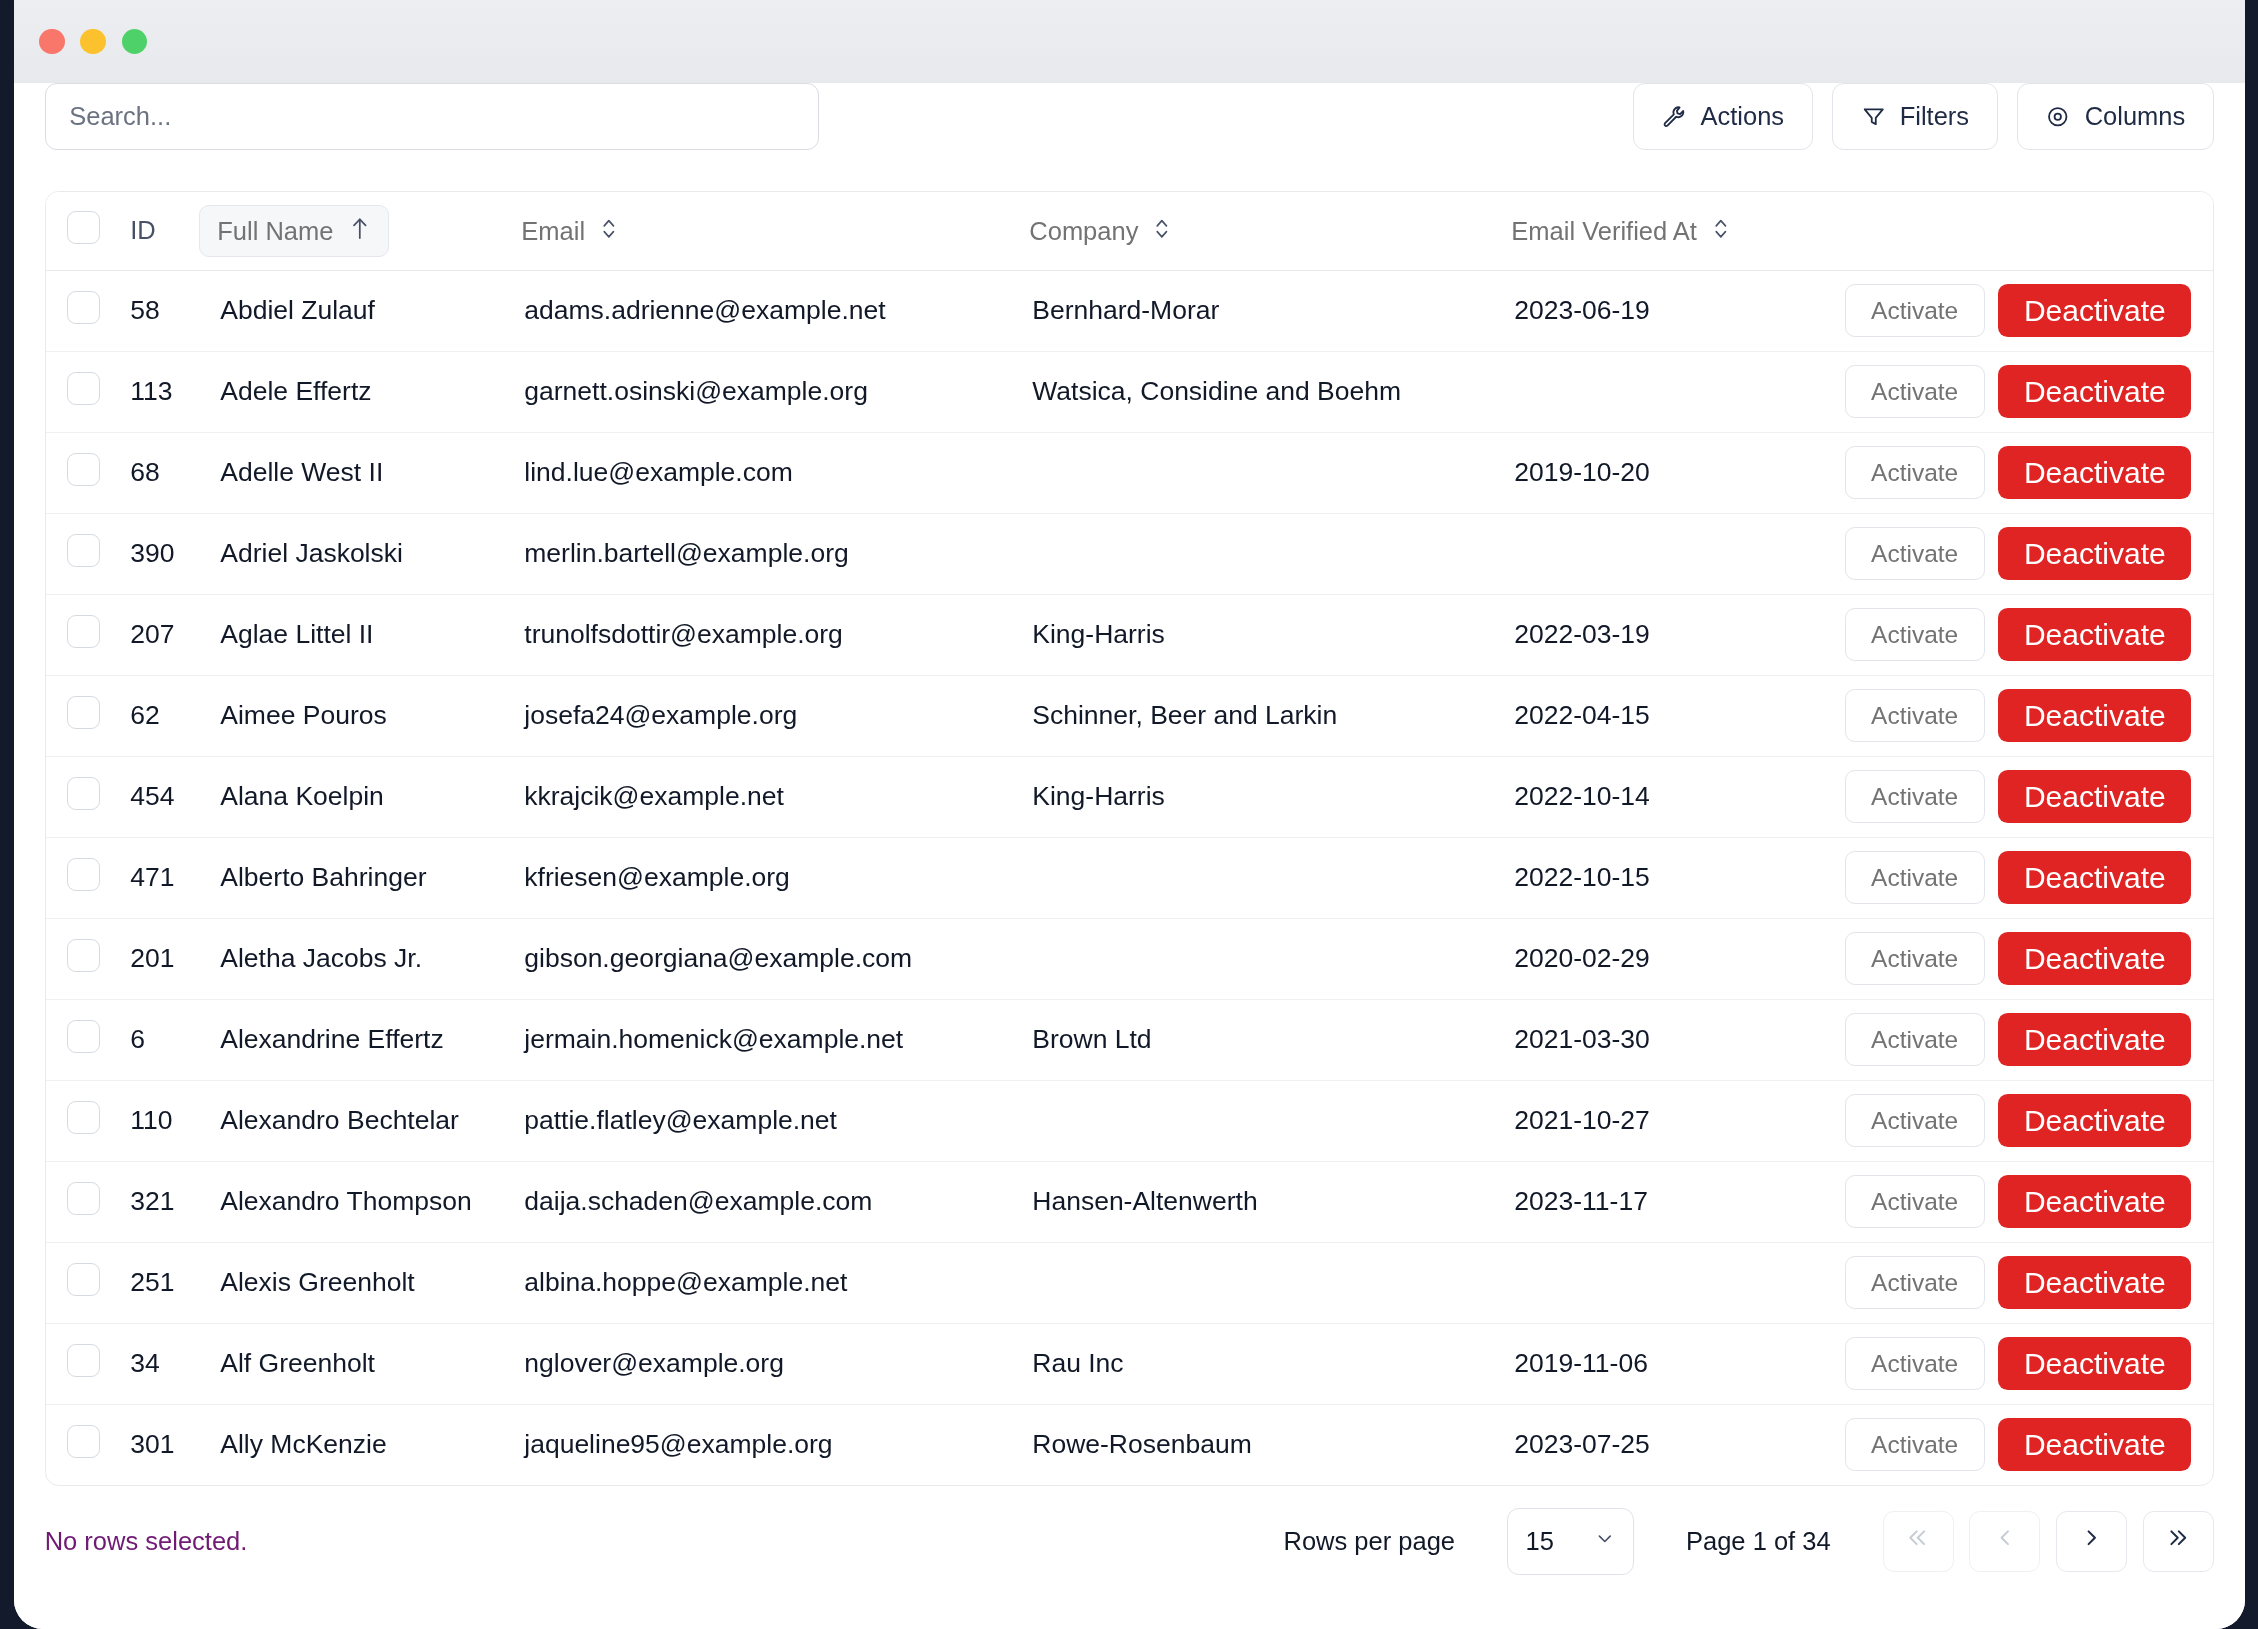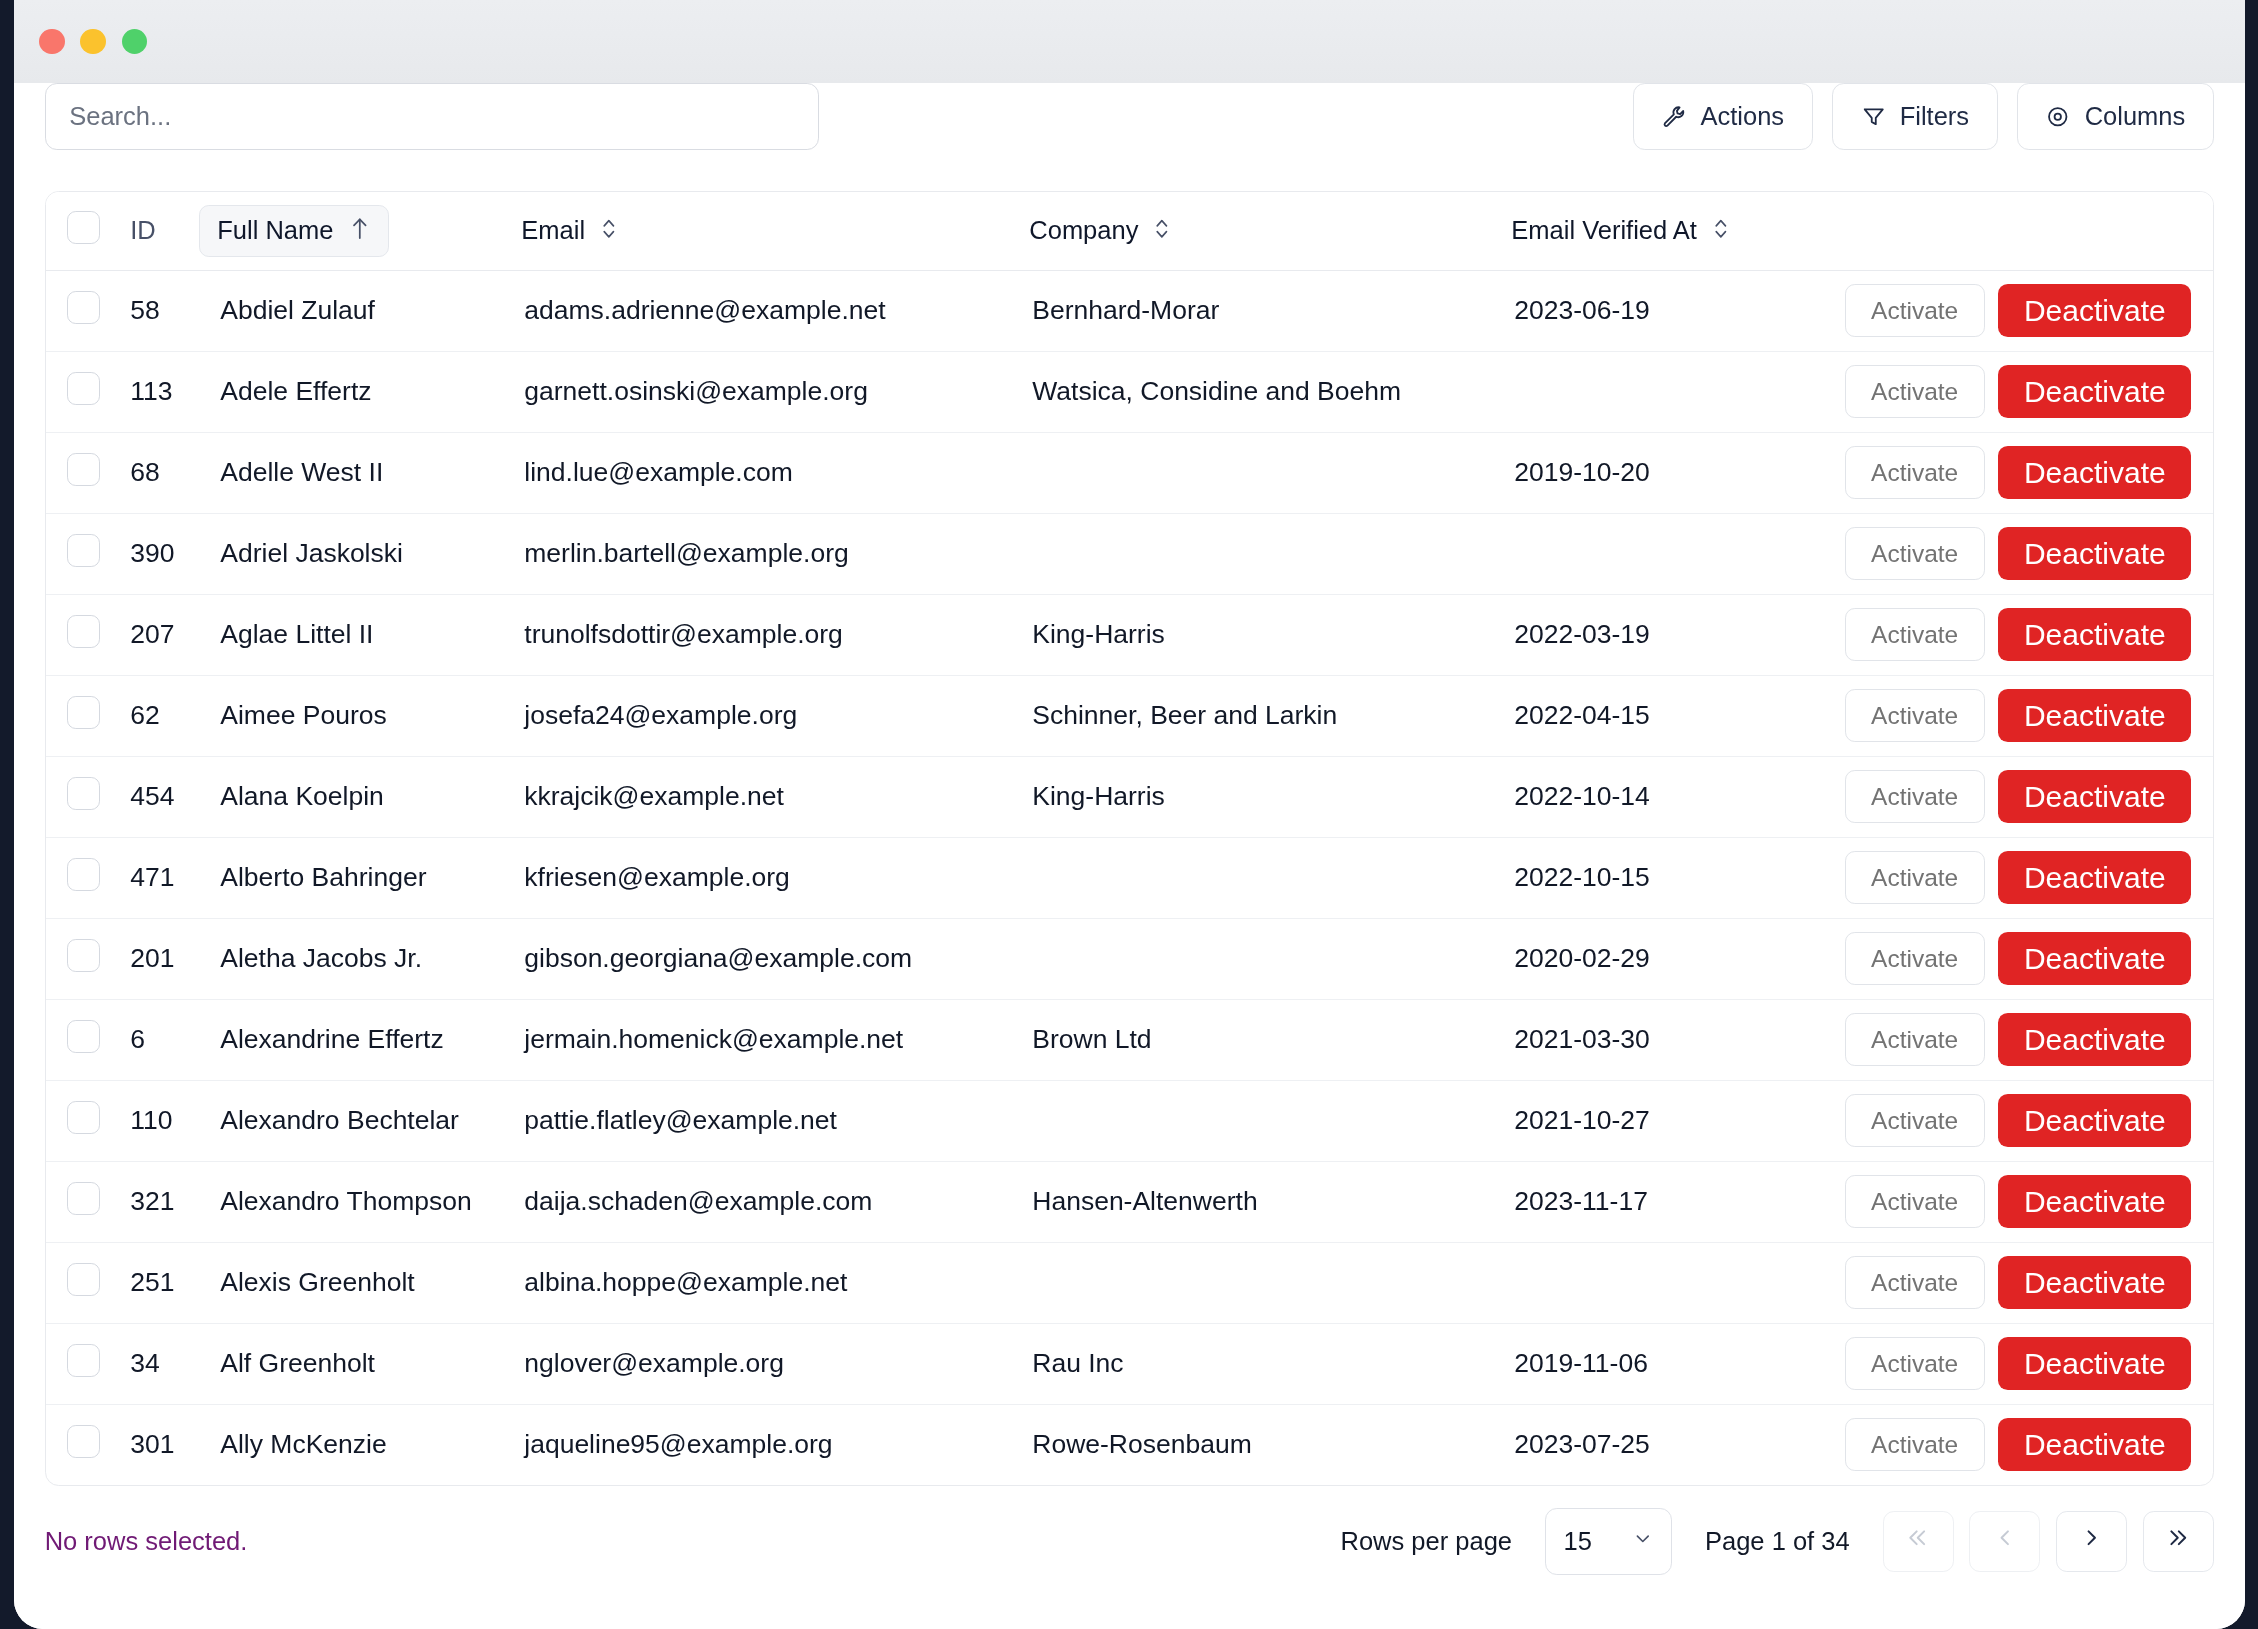--- a/index.html
+++ b/index.html
@@ -125,24 +125,24 @@
     font-weight: normal;
     font-size: 25.5px;
     color: #475067;
     padding: 0;
     vertical-align: middle;
   }
   thead th.pad-l { padding-left: 21.6px; }
 
   .sort-head {
     display: inline-flex;
-    align-items: center;
+    align-items: flex-end;
     gap: 15.7px;
     font-size: 25.5px;
-    color: #0f172a;
+    color: #737373;
     padding: 9.8px 17.6px;
     border-radius: 9.8px;
     cursor: pointer;
     border: 1.5px solid transparent;
     white-space: nowrap;
   }
   .sort-head.active {
     background: #f6f7f9;
     border-color: #e4e7ec;
   }
@@ -208,21 +208,21 @@
 
   
   .footer {
     height: 110px;
     flex: 0 0 110px;
     display: flex;
     align-items: center;
     justify-content: space-between;
   }
   .footer-left { font-size: 25.5px; color: #701a75; }
-  .footer-right { display: flex; align-items: center; gap: 33px; }
+  .footer-right { display: flex; align-items: center; gap: 52px; }
 
   .rpp-label { font-size: 25.5px; color: #111827; white-space: nowrap; }
 
   .rpp-select {
     position: relative;
     width: 127px; height: 67px;
     border: 1.5px solid #dfe2e8;
     border-radius: 11.8px;
     background: #fff;
     display: flex;

